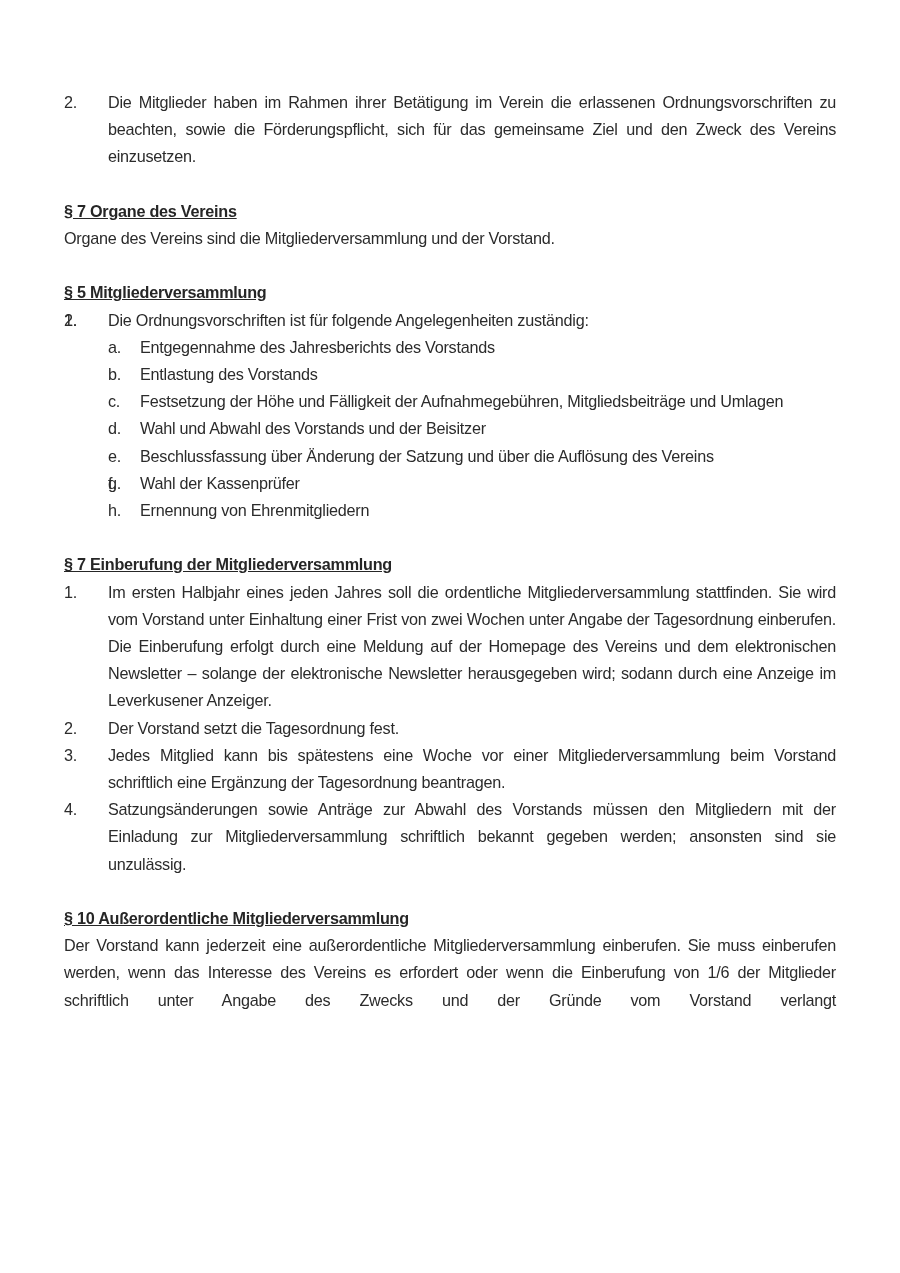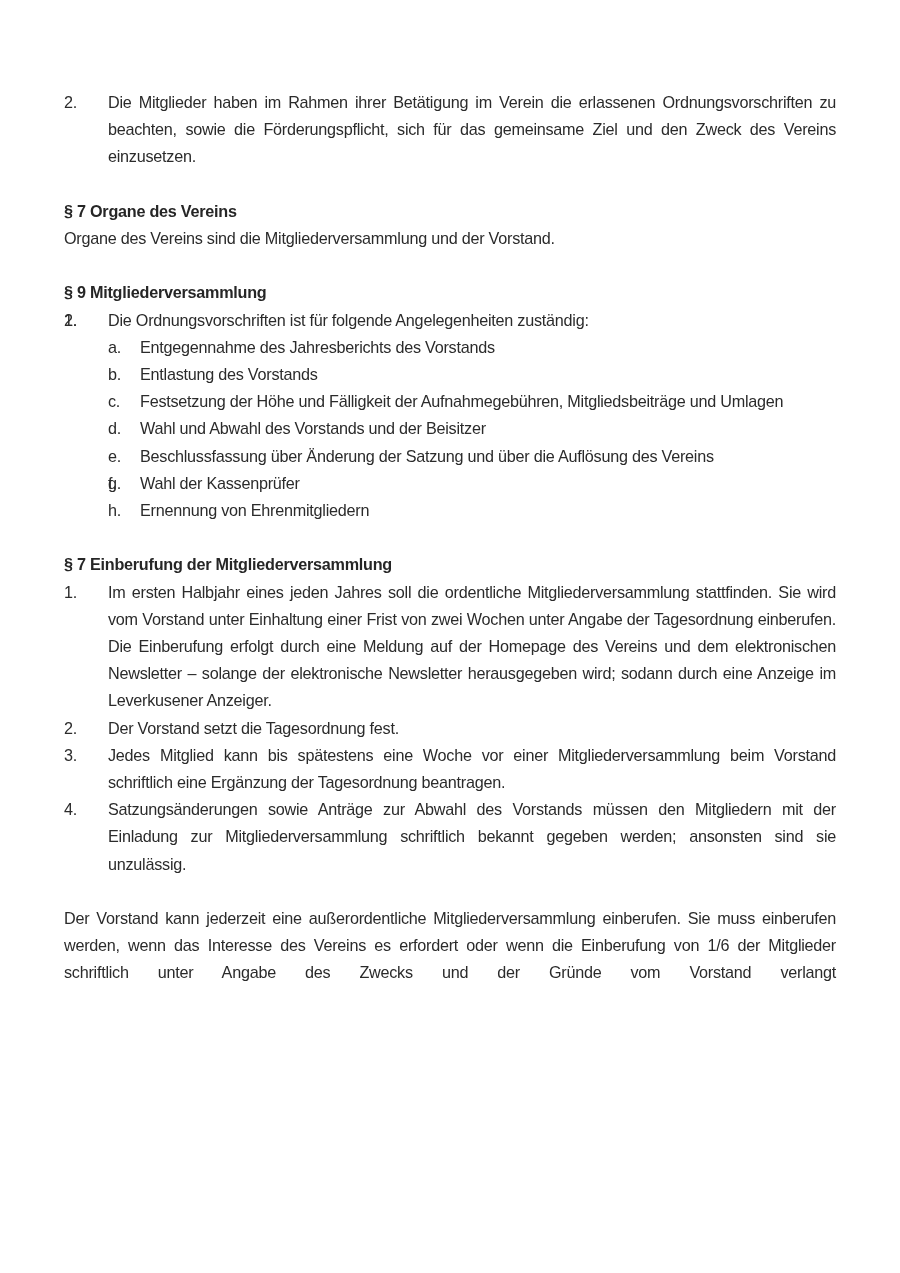--- a/index.html
+++ b/index.html
@@ -3,21 +3,21 @@
 <meta charset="utf-8">
 <style>
   html, body { margin: 0; padding: 0; background: #ffffff; }
   body { width: 900px; height: 1273px; overflow: hidden; position: relative; }
   .page {
     position: absolute; left: 64px; top: 89px; width: 772px;
     font-family: "Liberation Sans", sans-serif;
     font-size: 16.2px; line-height: 27.2px; color: #2b2b2b;
     letter-spacing: -0.25px;
   }
-  .heading { font-weight: bold; color: #262626; }
+  .heading { font-weight: bold; color: #262626; text-decoration: underline; }
   .para { text-align: justify; text-align-last: left; }
   .item { position: relative; padding-left: 44px; text-align: justify; }
   .item .num { position: absolute; left: 0; top: 0; }
   .sub { position: relative; padding-left: 76px; text-align: justify; }
   .sub .let { position: absolute; left: 44px; top: 0; }
   .gap { height: 27.2px; }
   .last-just { text-align-last: justify; }
 </style>
 </head>
 <body>
@@ -29,21 +29,21 @@
     <span>Die Mitglieder haben im Rahmen ihrer Betätigung im Verein die erlassenen Ordnungsvorschriften zu beachten, sowie die Förderungspflicht, sich für das gemeinsame Ziel und den Zweck des Vereins einzusetzen.</span>
   </div>
 
   <div class="gap"></div>
 
   <div class="heading">§ 7 Organe des Vereins</div>
   <div class="para">Organe des Vereins sind die Mitgliederversammlung und der Vorstand.</div>
 
   <div class="gap"></div>
 
-  <div class="heading">§ 9 Mitgliederversammlung</div>
+  <div class="heading">§ 5 Mitgliederversammlung</div>
   <div class="item">
     <span class="num">1.</span>
   </div>
   <div class="item">
     <span class="num">2.</span>
     <span>Die Ordnungsvorschriften ist für folgende Angelegenheiten zuständig:</span>
   </div>
   <div class="sub">
     <span class="let">a.</span>
     <span>Entgegennahme des Jahresberichts des Vorstands</span>
@@ -91,15 +91,16 @@
     <span class="num">3.</span>
     <span>Jedes Mitglied kann bis spätestens eine Woche vor einer Mitgliederversammlung beim Vorstand schriftlich eine Ergänzung der Tagesordnung beantragen.</span>
   </div>
   <div class="item">
     <span class="num">4.</span>
     <span>Satzungsänderungen sowie Anträge zur Abwahl des Vorstands müssen den Mitgliedern mit der Einladung zur Mitgliederversammlung schriftlich bekannt gegeben werden; ansonsten sind sie unzulässig.</span>
   </div>
 
   <div class="gap"></div>
 
+  <div class="heading">§ 10 Außerordentliche Mitgliederversammlung</div>
   <div class="para last-just">Der Vorstand kann jederzeit eine außerordentliche Mitgliederversammlung einberufen. Sie muss einberufen werden, wenn das Interesse des Vereins es erfordert oder wenn die Einberufung von 1/6 der Mitglieder schriftlich unter Angabe des Zwecks und der Gründe vom Vorstand verlangt</div>
 
 </div>
 
 </body></html>

